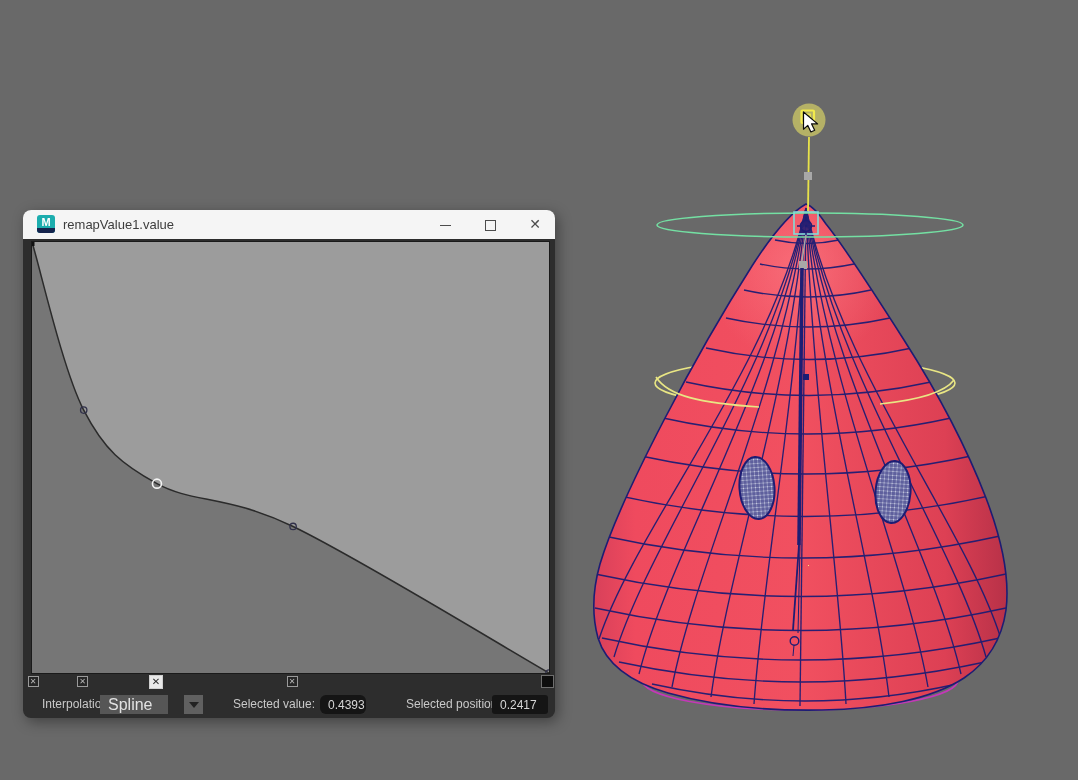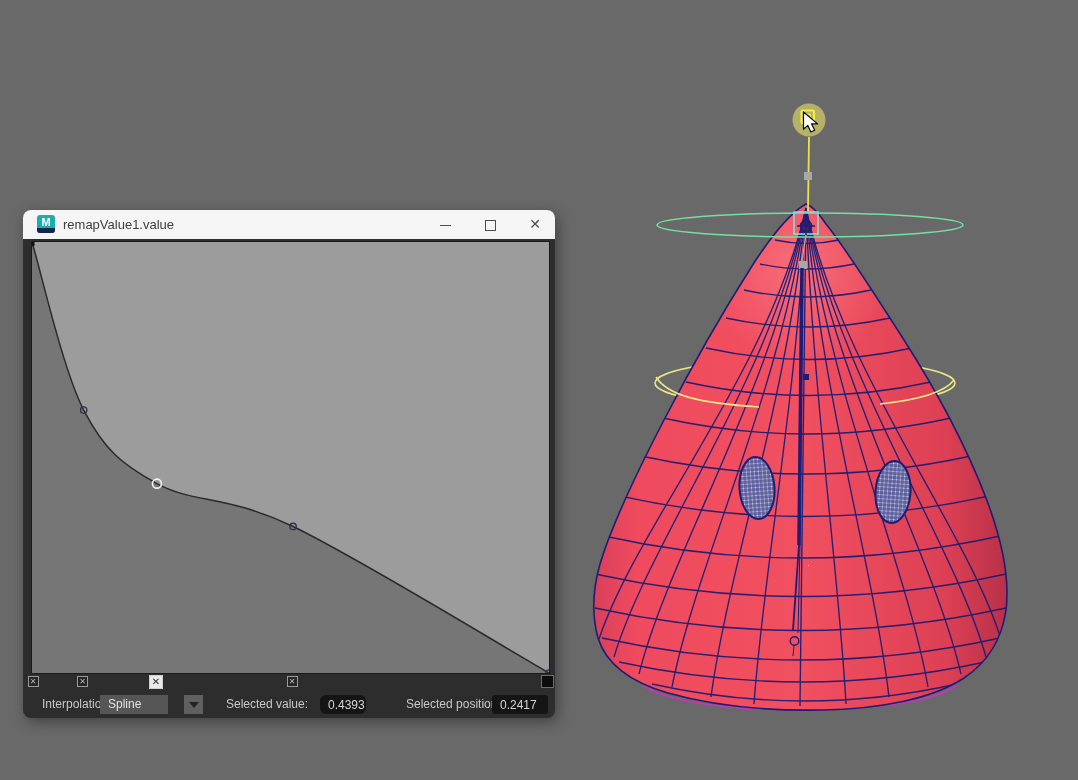--- a/index.html
+++ b/index.html
@@ -39,21 +39,21 @@
     text-align:center;box-sizing:border-box;}
   .hmark.sel{width:14px;height:14px;top:1px;background:#e9e9e9;color:#2a2a2a;
     font-size:10px;line-height:12px;border-color:#cfcfcf;}
   .hmark.solid{width:13px;height:13px;top:1px;background:#0d0d0d;border-color:#6e6e6e;color:transparent;}
 
   
   #footer{position:absolute;left:0;top:481px;width:532px;height:27px;
     font-size:12px;color:var(--label-text);}
   .flabel{position:absolute;top:0;height:27px;line-height:26px;white-space:nowrap;}
   #dd-value{position:absolute;left:77px;top:4px;width:68px;height:19px;background:var(--dd-bg);
-    color:#e2e2e2;line-height:19px;padding-left:8px;box-sizing:border-box;font-size:12px;}
+    color:#e2e2e2;line-height:19px;padding-left:8px;box-sizing:border-box;font-size:16px;}
   #dd-arrow{position:absolute;left:161px;top:4px;width:19px;height:19px;background:#606060;}
   #dd-arrow .tri{position:absolute;left:4.5px;top:7px;width:0;height:0;
     border-left:5px solid transparent;border-right:5px solid transparent;border-top:6px solid #222;}
   .ffield{position:absolute;top:4px;height:19px;background:var(--field-bg);border:none;
     border-radius:3px;color:var(--field-text);font-size:12px;padding:0 0 0 8px;
     font-family:"Liberation Sans",sans-serif;box-sizing:border-box;}
   #fld-value{left:297px;width:46px;border-radius:6px;}
   #fld-pos{left:469px;width:56px;}
 </style>
 </head>
@@ -219,19 +219,19 @@
         <div class="hmark" style="left: 263.585px;">✕</div>
         <div class="hmark solid" style="left: 517.5px;"></div>
       </div>
 
     <div id="footer">
       <span class="flabel" style="left:19px">Interpolation:</span>
       <div id="dd-value">Spline</div>
       <div id="dd-arrow">
         <span class="tri"></span>
       </div>
-      <span class="flabel" style="left:203px">Selected value:</span>
+      <span class="flabel" style="left:210px">Selected value:</span>
       <input class="ffield" id="fld-value" value="0.4393" style="">
       <span class="flabel" style="left:383px">Selected position:</span>
       <input class="ffield" id="fld-pos" value="0.2417" style="">
     </div>
   </div>
 </div>
 
 </body></html>

